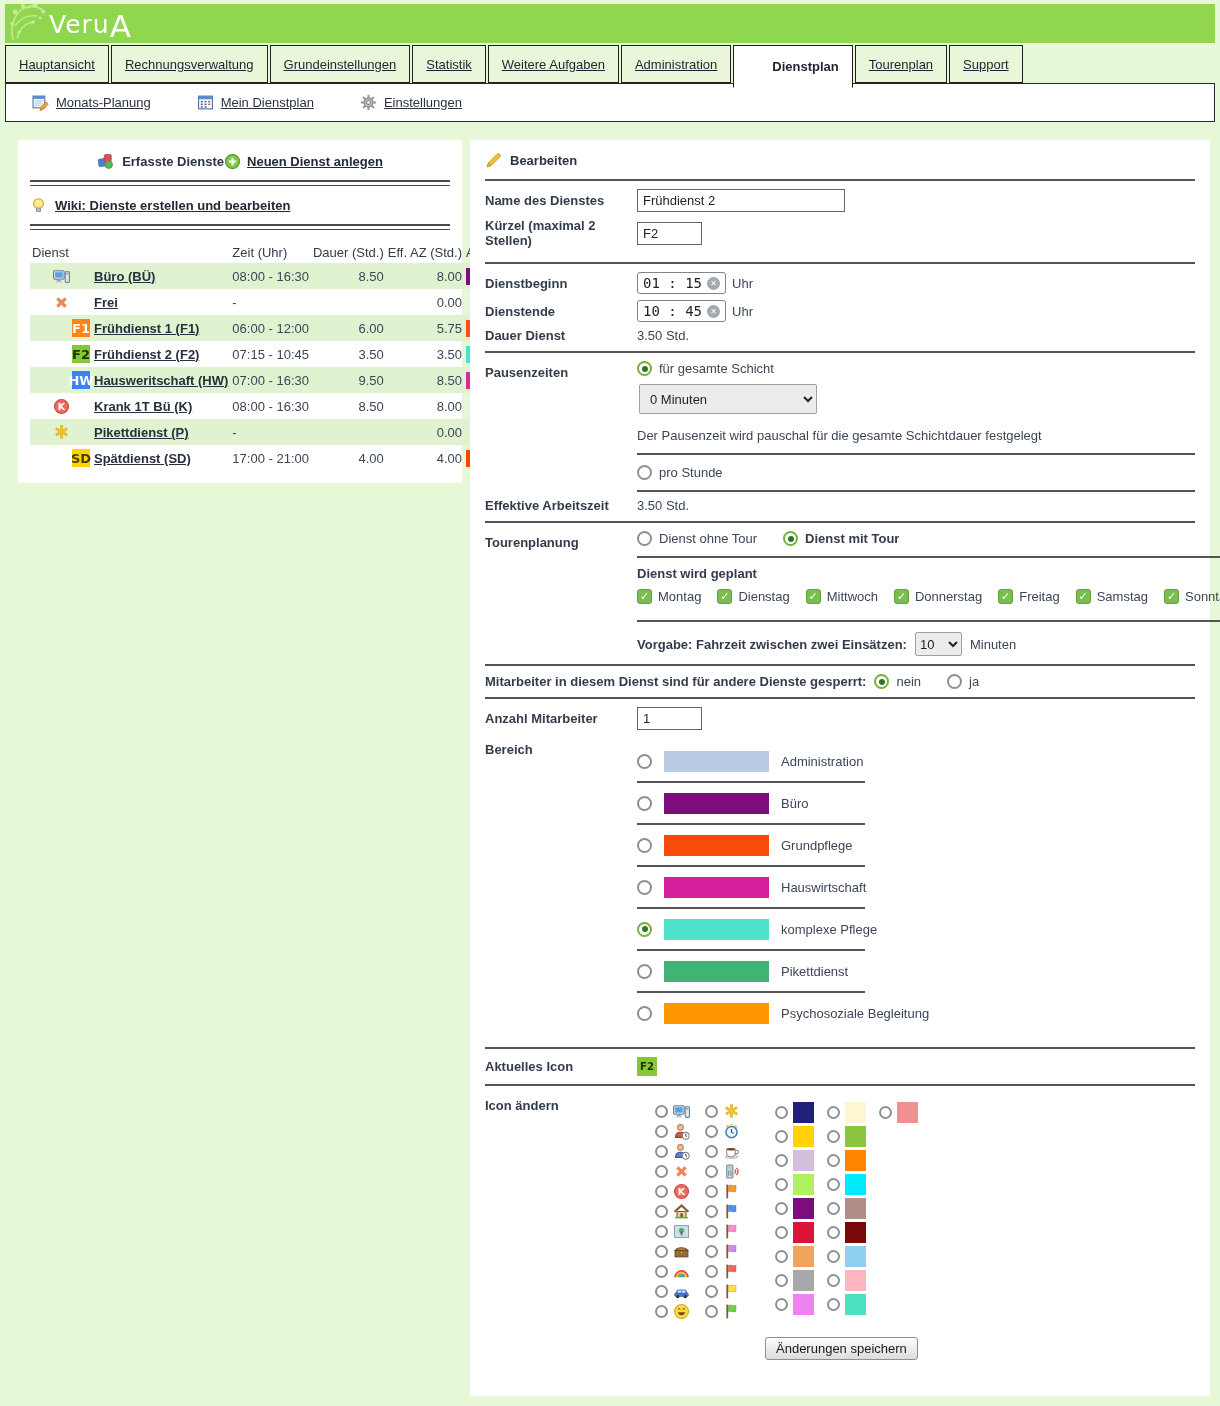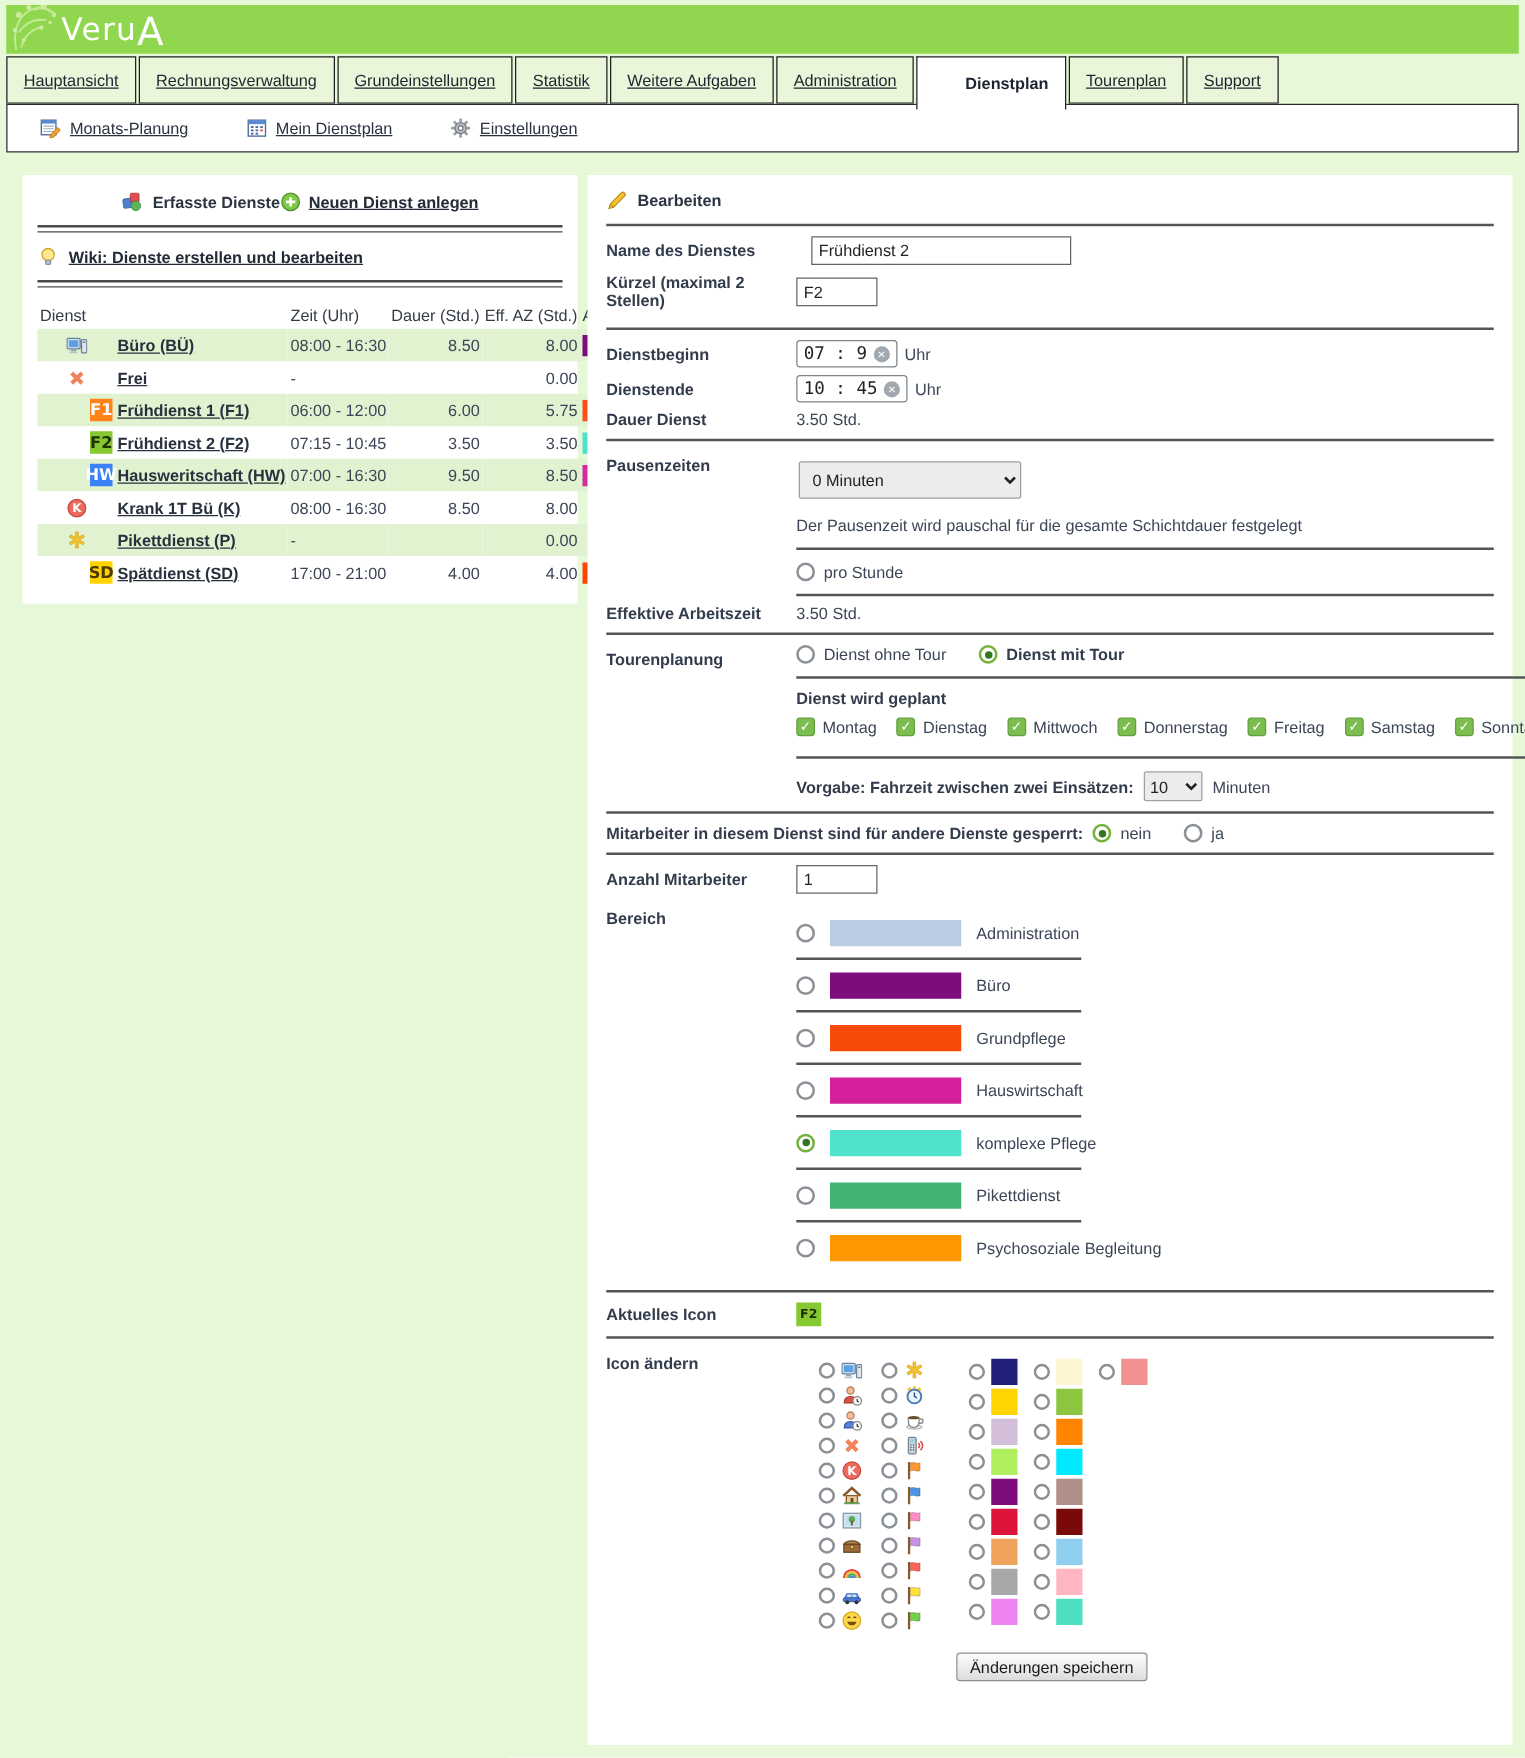--- a/index.html
+++ b/index.html
@@ -425,35 +425,35 @@
 
   <div class="panel panel-right">
     <div class="rp-title">
       <svg class="gicon" viewBox="0 0 16 16">
           <use href="#i-pencil" xlink:href="#i-pencil"></use>
         </svg>
       <span>Bearbeiten</span>
     </div>
     <div class="hr"></div>
 
-    <div class="frow" style="margin-top:3px;gap:12px;">
+    <div class="frow" style="margin-top:3px;">
       <div class="flbl">Name des Dienstes</div>
       <input class="txt w-name" value="Frühdienst 2" style="">
     </div>
     <div class="frow">
       <div class="flbl">Kürzel (maximal 2 Stellen)</div>
       <input class="txt w-small" value="F2" style="">
     </div>
 
     <div class="hr" style="margin-top:14px;"></div>
 
     <div class="frow">
       <div class="flbl">Dienstbeginn</div>
       <span class="timebox">
-        <span>07 : 9</span>
+        <span>01 : 15</span>
         <span class="clear-btn">✕</span>
       </span>
       <span class="unit">Uhr</span>
     </div>
     <div class="frow">
       <div class="flbl">Dienstende</div>
       <span class="timebox">
         <span>10 : 45</span>
         <span class="clear-btn">✕</span>
       </span>
@@ -462,20 +462,24 @@
     <div class="frow">
       <div class="flbl">Dauer Dienst</div>
       <span class="fval">3.50 Std.</span>
     </div>
 
     <div class="hr"></div>
 
     <div class="frow">
       <div class="flbl top">Pausenzeiten</div>
       <div style="flex:1;">
+        <div style="display:flex;align-items:center;">
+          <span class="radio sel"></span>
+          <span class="rlbl">für gesamte Schicht</span>
+        </div>
         <div style="margin:8px 0 0 2px;">
           <select class="minsel">
             <option>0 Minuten</option>
           </select>
         </div>
         <div class="hint">Der Pausenzeit wird pauschal für die gesamte Schichtdauer festgelegt</div>
         <div class="hr" style="margin:10px 0;"></div>
         <div style="display:flex;align-items:center;">
           <span class="radio"></span>
           <span class="rlbl">pro Stunde</span>

